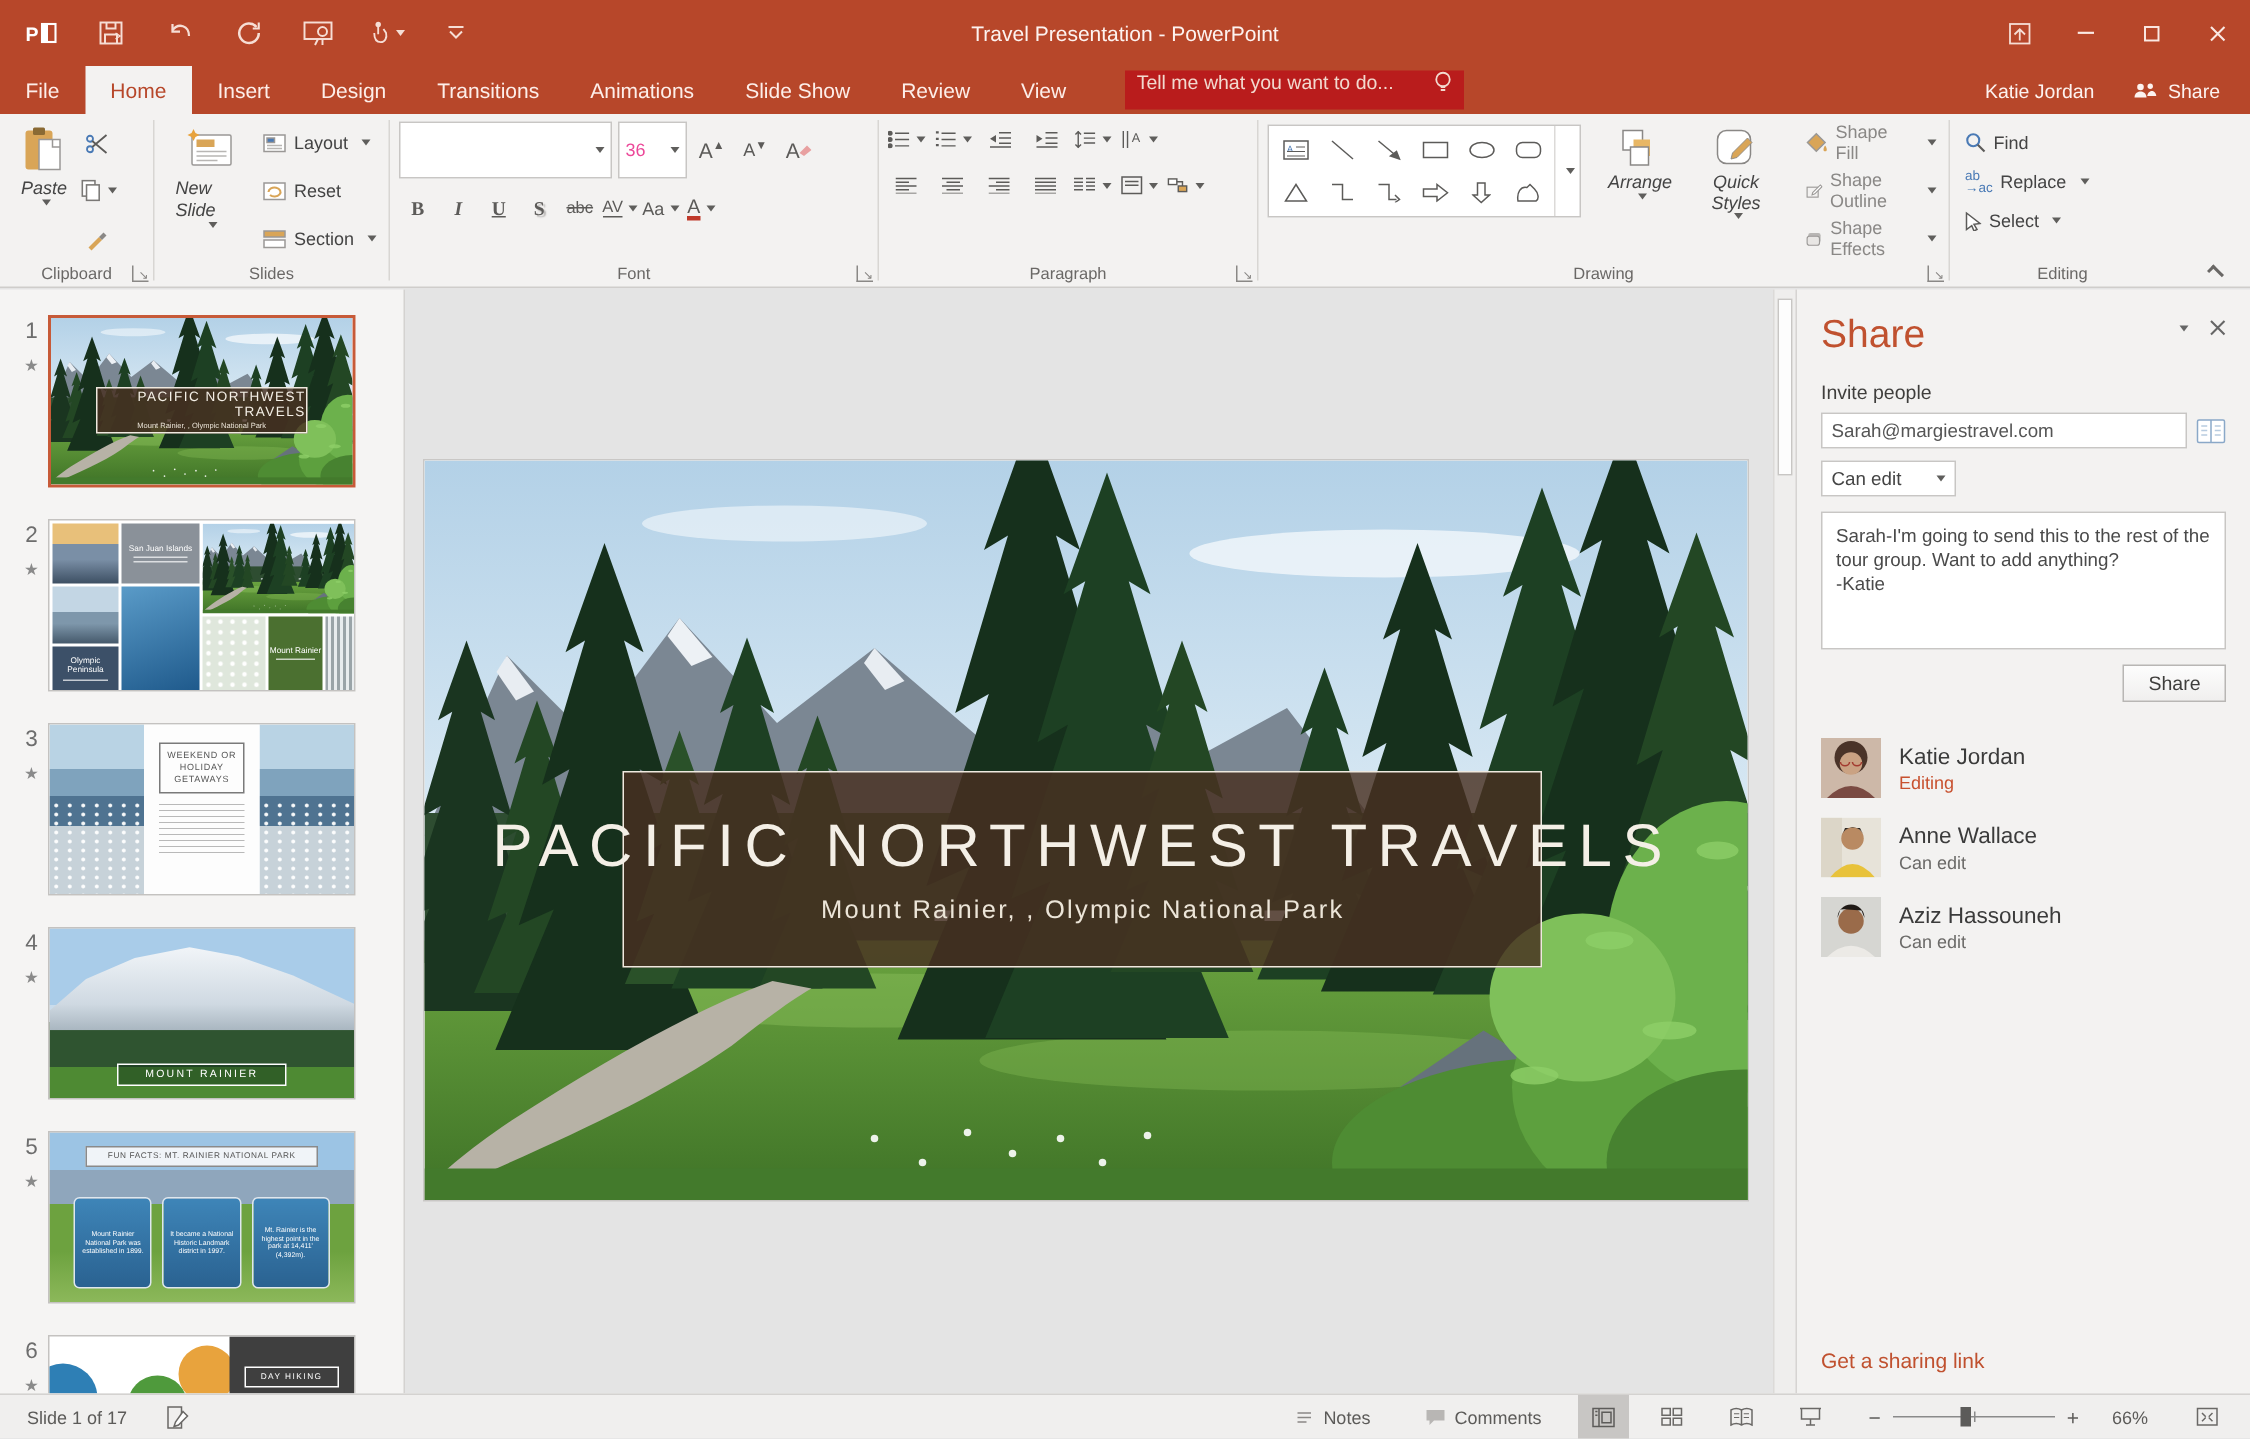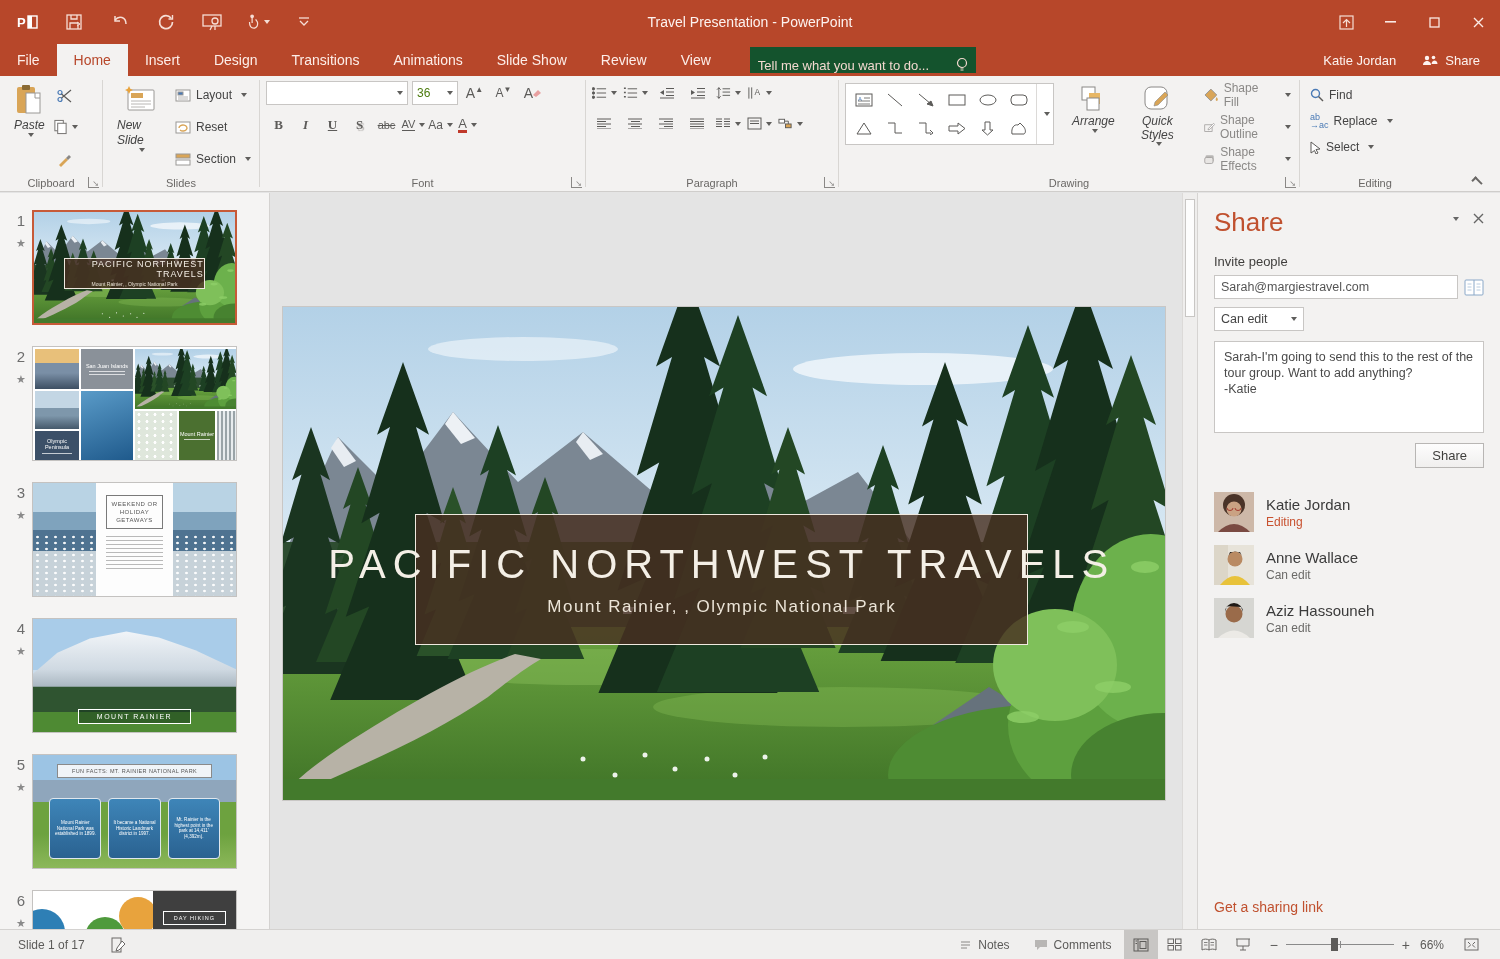--- a/index.html
+++ b/index.html
@@ -13,35 +13,35 @@
   .win-title { position:absolute; left:0; right:0; text-align:center; font-size:14px; color:#fdf3f0; pointer-events:none; }
   .win-ctrls { position:absolute; right:0; top:0; height:44px; display:flex; align-items:center; }
   .win-btn { width:44px; height:44px; display:flex; align-items:center; justify-content:center; }
   .dd { display:inline-block; width:0; height:0; border-left:3.5px solid transparent; border-right:3.5px solid transparent; border-top:4px solid #5f5e5c; margin-left:4px; vertical-align:middle; }
   .dd.w { border-top-color:#f5ded6; }
 
   
   #tabrow { position:absolute; top:44px; left:0; right:0; height:32px; background:#b7472a; display:flex; align-items:stretch; }
   .tab { padding:0 17px; display:flex; align-items:center; font-size:14px; color:#fdeee9; cursor:default; }
   .tab.active { background:#f3f2f1; color:#b7472a; }
-  #tellme { margin-left:22px; align-self:center; width:226px; height:26px; background:#14532d; display:flex; align-items:flex-end; padding:0 8px; color:#f2d9cf; font-size:13px; }
+  #tellme { margin-left:22px; align-self:center; width:226px; height:26px; background:#b91c1c; display:flex; align-items:flex-start; padding:0 8px; color:#f2d9cf; font-size:13px; }
   #tellme .bulb { margin-left:auto; }
   #account { margin-left:auto; display:flex; align-items:center; gap:26px; padding-right:20px; font-size:13px; color:#fdf3f0; }
   .share-top { display:flex; align-items:center; gap:7px; }
 
   
   #ribbon { position:absolute; top:76px; left:0; right:0; height:116px; background:#f3f2f1; border-bottom:1px solid #cfcdcb; display:flex; }
   .rgroup { position:relative; display:flex; padding:5px 4px 18px 6px; }
   .glabel { position:absolute; bottom:2px; left:0; right:0; text-align:center; font-size:11px; color:#6a6866; }
   .launcher { position:absolute; right:3px; bottom:3px; width:11px; height:11px; border-left:1px solid #8a8886; border-bottom:1px solid #8a8886; font-size:8px; color:#8a8886; display:flex; align-items:flex-end; justify-content:flex-end; line-height:7px; }
   .vsep { width:1px; background:#d8d6d3; margin:4px 0; }
   .bigbtn { display:flex; flex-direction:column; align-items:center; justify-content:flex-start; font-size:12px; color:#444; padding:3px 8px; line-height:15px;font-style:italic; }
   .smbtn { display:flex; align-items:center; gap:5px; font-size:12px; color:#444; height:24px; padding:0 4px; }
   .icbtn { display:flex; align-items:center; justify-content:center; width:25px; height:23px; color:#5c5b59; font-size:13px; }
-  .combo { background:#fff; border:1px solid #c8c6c4; height:24px; display:flex; align-items:center; font-size:12px; color:#4d7c0f; padding:0 4px; }
+  .combo { background:#fff; border:1px solid #c8c6c4; height:38px; display:flex; align-items:center; font-size:12px; color:#ec4899; padding:0 4px; }
   .combo .dd { margin-left:auto; }
   .fontletters { font-weight:bold; font-family:"Liberation Serif", serif; }
   .shapecell { width:31px; height:28px; display:flex; align-items:center; justify-content:center; color:#5c5b59; }
   .stack3 { display:flex; flex-direction:column; justify-content:space-between; padding:2px 0; }
   .chev-collapse { position:absolute; right:18px; bottom:6px; width:10px; height:6px; border-left:2px solid #6a6866; border-top:2px solid #6a6866; transform:rotate(45deg); }
 
   
   #thumbs { position:absolute; top:193px; left:0; width:270px; bottom:30px; background:#f5f4f3; border-right:1px solid #d4d2d0; overflow:hidden; }
   .thumb-item { display:flex; margin:0 0 21px 10px; }
   .thumb-item:first-child { margin-top:17px; }
@@ -119,21 +119,21 @@
 
   
   #watermark { position:absolute; left:0; right:0; top:868px; height:26px; background:rgba(255,255,255,.78); z-index:5; }
   #watermark::before { content:""; position:absolute; left:0; right:170px; top:50%; height:1px; background:#d2d2d2; }
   #watermark .wm { position:absolute; right:14px; top:0; height:26px; display:flex; align-items:center; font-size:21px; color:#8b8b8b; background:rgba(255,255,255,.6); padding:0 4px; }
   #watermark .wm .mango { color:#f08a5e; }
 
   
   #statusbar { position:absolute; left:0; right:0; bottom:0; height:30px; background:#f0efee; border-top:1px solid #d4d2d0; display:flex; align-items:center; font-size:12px; color:#5c5b59; z-index:6; }
   .sb-left { display:flex; align-items:center; gap:26px; padding-left:18px; }
-  .sb-right { margin-left:auto; display:flex; align-items:center; gap:0; padding-right:12px; }
+  .sb-right { margin-left:auto; display:flex; align-items:center; gap:12px; padding-right:12px; }
   .sb-item { display:flex; align-items:center; gap:6px; padding:0 12px; height:30px; }
   .viewbtn { width:34px; height:30px; display:flex; align-items:center; justify-content:center; }
   .viewbtn.active { background:#c8c6c4; }
   .zoomwrap { display:flex; align-items:center; gap:8px; padding:0 10px; }
   .ztrack { position:relative; width:108px; height:1px; background:#8a8a8a; }
   .ztick { position:absolute; left:50%; top:-3px; width:1px; height:7px; background:#8a8a8a; }
   .zthumb { position:absolute; left:42%; top:-6px; width:7px; height:13px; background:#5c5b59; }
   .zpct { width:34px; }
 
   svg.ic { display:block; }

